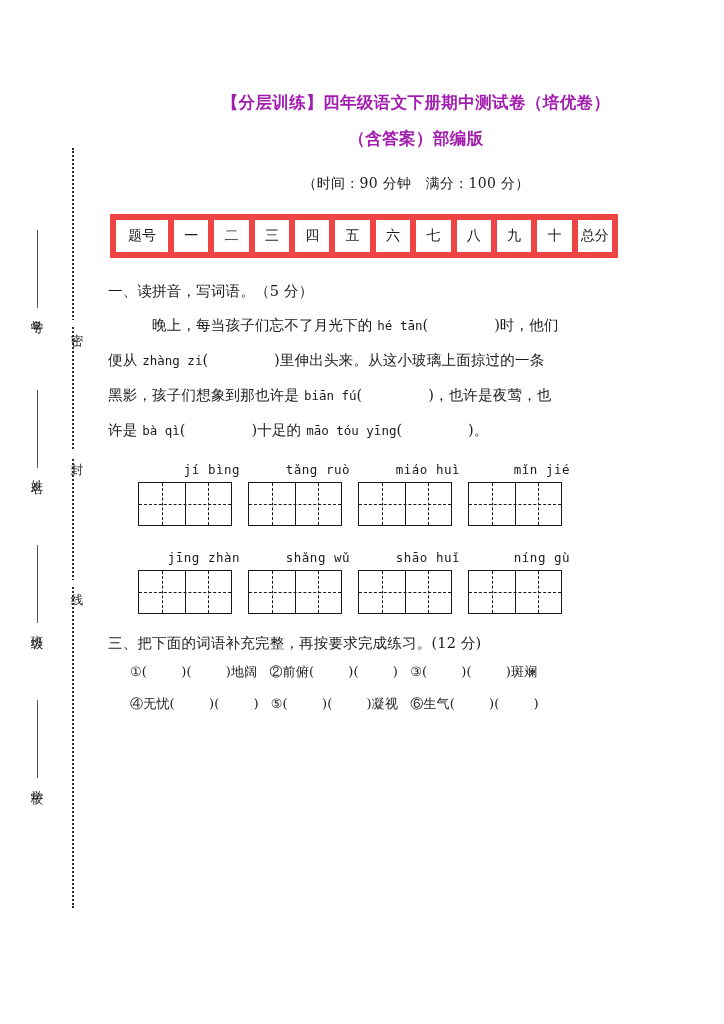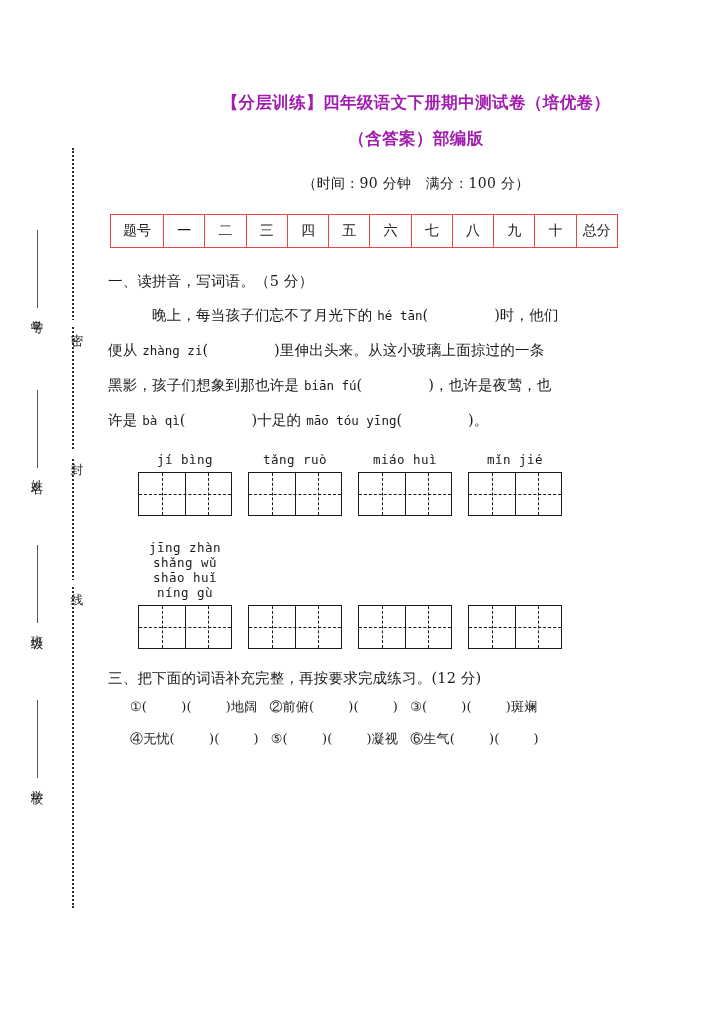--- a/index.html
+++ b/index.html
@@ -97,21 +97,21 @@
   .score-table-wrap {
     margin: 18px 0 0 0;
     padding-left: 2px;
   }
   table.score-table {
     border-collapse: collapse;
     width: 508px;
     table-layout: fixed;
   }
   table.score-table td {
-    border: 1px solid #ef4444;
+    border: 6px solid #ef4444;
     height: 32px;
     text-align: center;
     vertical-align: middle;
     font-size: 14px;
     padding: 0;
   }
   table.score-table td.head-col { width: 52px; }
 
   
   .part-heading {
@@ -149,21 +149,21 @@
   
   .grid-section { margin-top: 14px; }
   .pinyin-row {
     display: flex;
     width: 440px;
     margin-left: 22px;
     margin-bottom: 5px;
   }
   .pinyin-row .cellword {
     width: 110px;
-    text-align: center;
+    text-align: right;
     font-family: "DejaVu Sans Mono", "Liberation Mono", monospace;
     font-size: 12.5px;
     letter-spacing: 0.5px;
   }
   .grid-row {
     display: flex;
     width: 440px;
     margin-left: 22px;
     margin-bottom: 16px;
   }
@@ -321,21 +321,21 @@
       <div class="grid-slot">
         <div class="tianzige">
             <div class="v-mid"></div>
             <div class="h-dash"></div>
             <div class="v-dash-a"></div>
             <div class="v-dash-b"></div>
           </div>
       </div>
     </div>
 
-    <div class="pinyin-row" style="margin-top:24px;flex-direction:column;">
+    <div class="pinyin-row" style="margin-top:24px;">
       <div class="cellword">jīng zhàn</div>
       <div class="cellword">shǎng wǔ</div>
       <div class="cellword">shāo huǐ</div>
       <div class="cellword">níng gù</div>
     </div>
 
     <div class="grid-row">
       <div class="grid-slot">
         <div class="tianzige">
             <div class="v-mid"></div>

